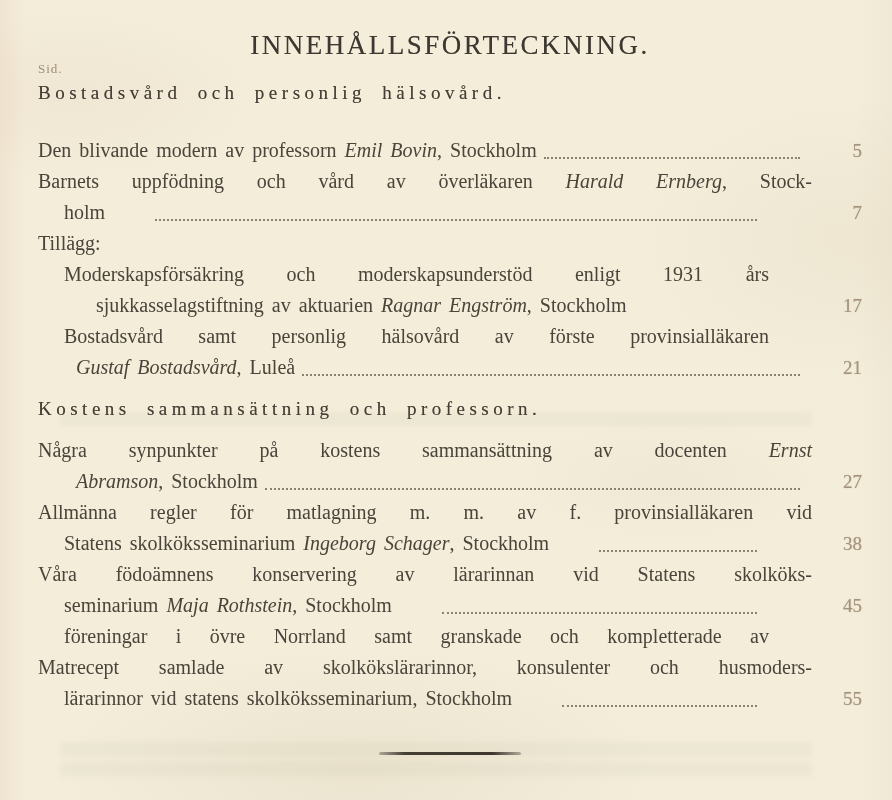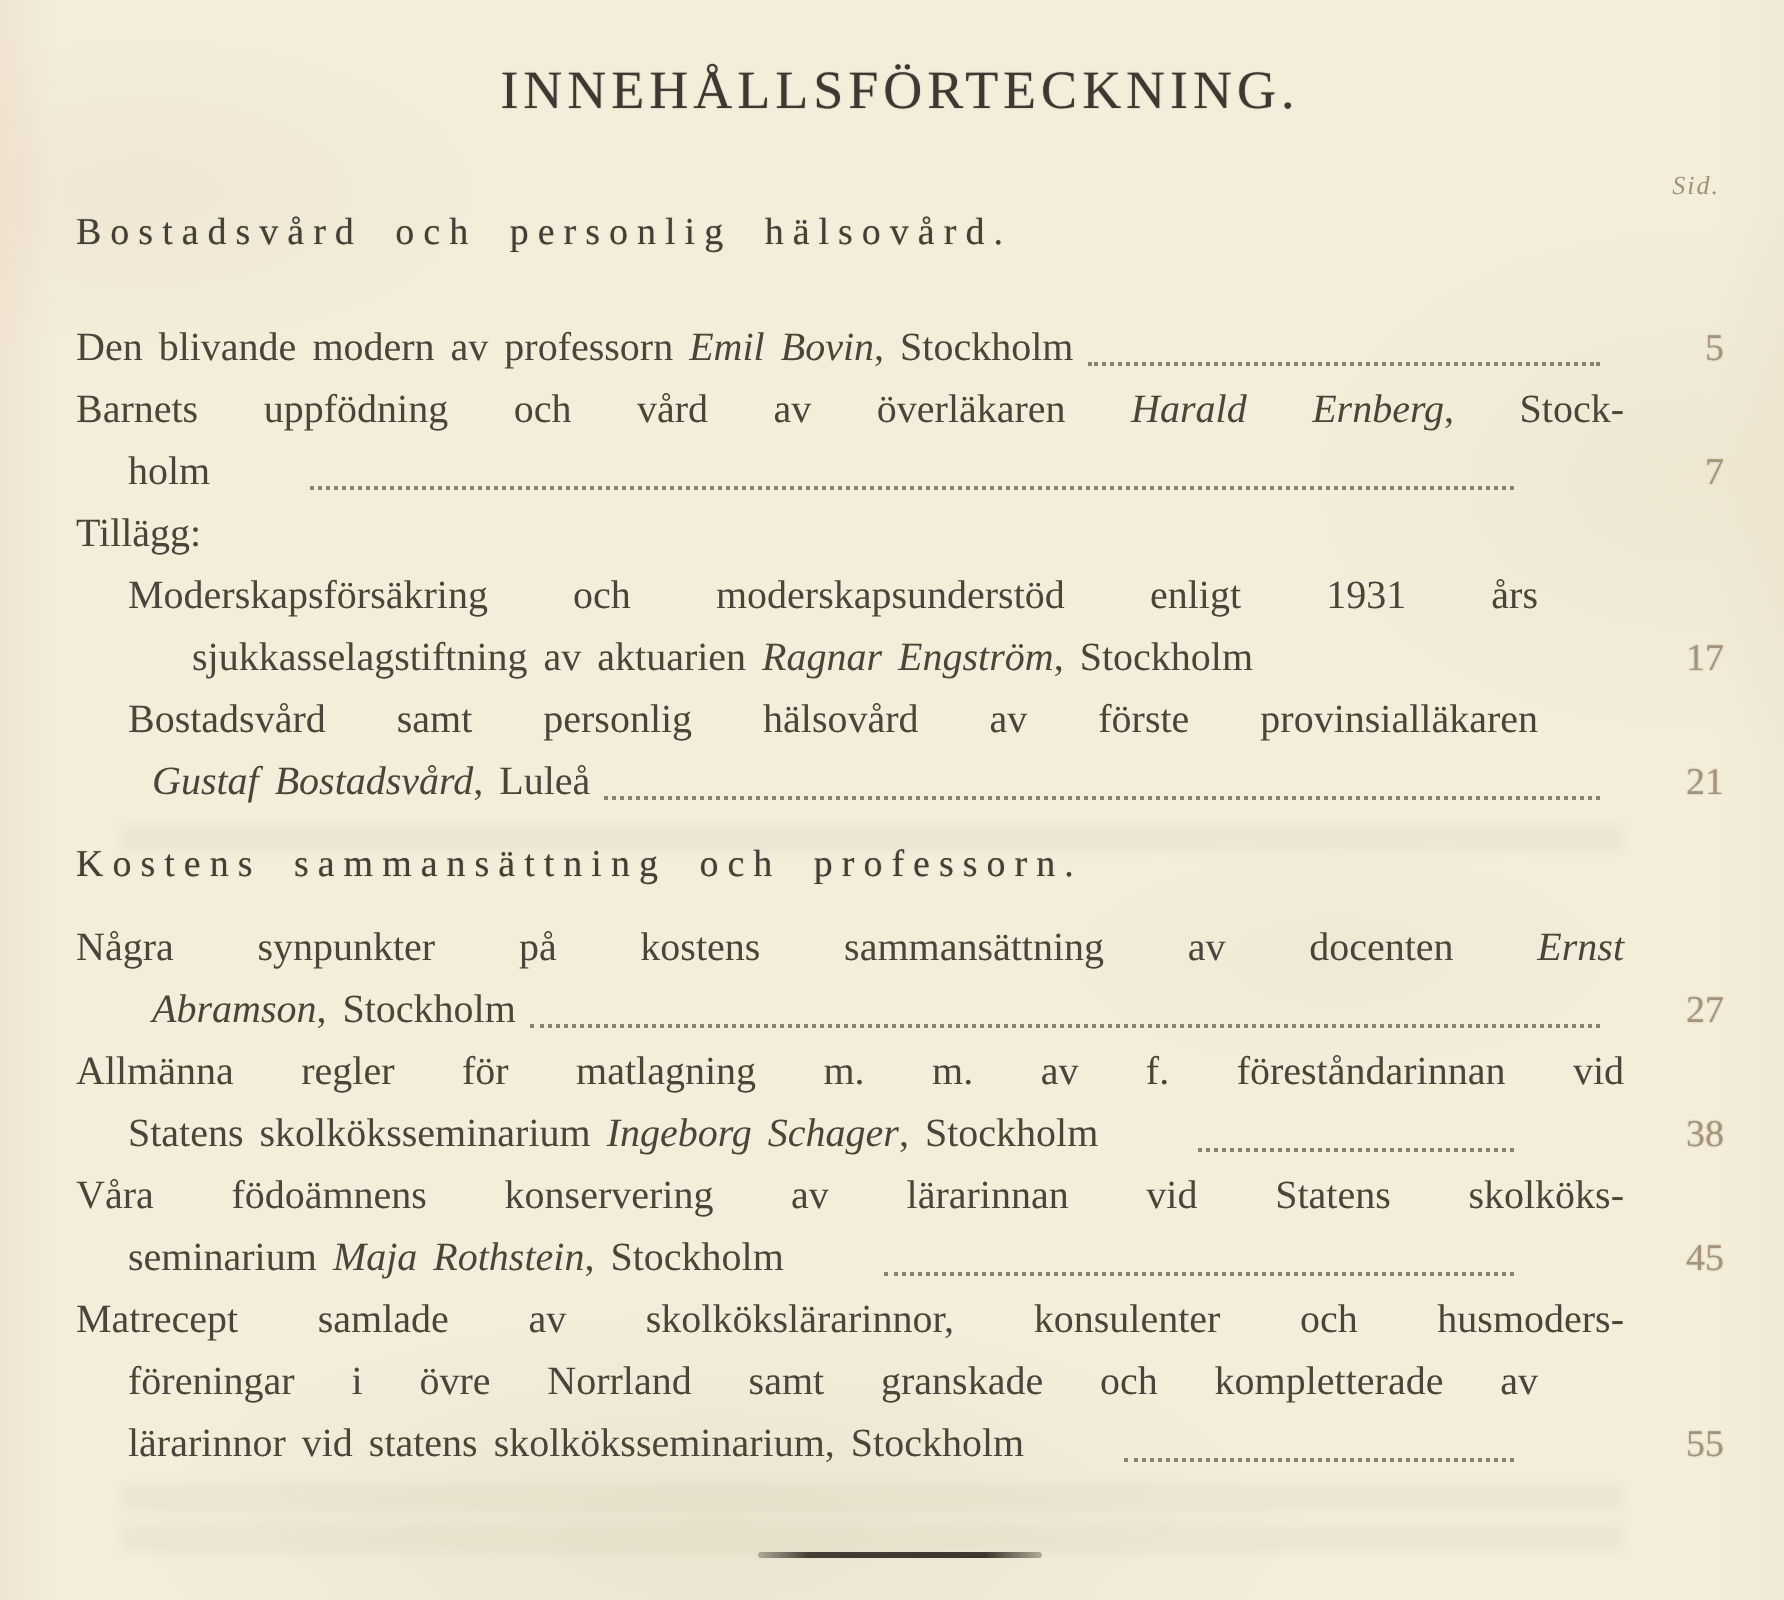--- a/index.html
+++ b/index.html
@@ -22,27 +22,25 @@
   h1.title{
     margin:28px 0 0 0;
     text-align:center;
     font-size:27px;line-height:34px;
     font-weight:normal;
     letter-spacing:2.5px;
     color:#3d3831;
     text-shadow:0 0 .6px rgba(61,56,49,.55);
   }
   .sid-row{
-    margin-top:24px;
-    text-align:right;
+    text-align:left;
     font-size:13px;line-height:14px;
     letter-spacing:1px;
     color:#a29077;
     padding-right:2px;
-    font-style:italic;
   }
   h2.section-heading{
     font-weight:normal;
     font-size:19px;line-height:24px;
     text-align:left;
     letter-spacing:4.5px;
     word-spacing:7px;
     color:#443e35;
     text-shadow:0 0 .5px rgba(68,62,53,.5);
   }
@@ -162,48 +160,48 @@
       <span class="pagespacer"></span>
     </div>
 
     <div class="row ind-c">
       <span class="txt"><i>Abramson</i><span>, Stockholm</span></span>
       <span class="leader"></span>
       <span class="pagenum">27</span>
     </div>
 
     <div class="row fill">
-      <span class="txt">Allmänna regler för matlagning m. m. av f. föreståndarinnan vid</span>
+      <span class="txt">Allmänna regler för matlagning m. m. av f. provinsialläkaren vid</span>
       <span class="pagespacer"></span>
     </div>
 
     <div class="row ind-a">
       <span class="txt"><span>Statens skolköksseminarium </span><i>Ingeborg Schager</i><span>, Stockholm</span></span>
       <span class="leader"></span>
       <span class="pagenum">38</span>
     </div>
 
     <div class="row fill">
       <span class="txt">Våra födoämnens konservering av lärarinnan vid Statens skolköks-</span>
       <span class="pagespacer"></span>
     </div>
 
     <div class="row ind-a">
       <span class="txt"><span>seminarium </span><i>Maja Rothstein</i><span>, Stockholm</span></span>
       <span class="leader"></span>
       <span class="pagenum">45</span>
-    </div>
-
-    <div class="row fill">
-      <span class="txt">Matrecept samlade av skolkökslärarinnor, konsulenter och husmoders-</span>
-      <span class="pagespacer"></span>
     </div>
 
     <div class="row fill ind-a">
       <span class="txt">föreningar i övre Norrland samt granskade och kompletterade av</span>
+      <span class="pagespacer"></span>
+    </div>
+
+    <div class="row fill">
+      <span class="txt">Matrecept samlade av skolkökslärarinnor, konsulenter och husmoders-</span>
       <span class="pagespacer"></span>
     </div>
 
     <div class="row ind-a">
       <span class="txt">lärarinnor vid statens skolköksseminarium, Stockholm</span>
       <span class="leader"></span>
       <span class="pagenum">55</span>
     </div>
 
     <div class="end-rule"></div>

